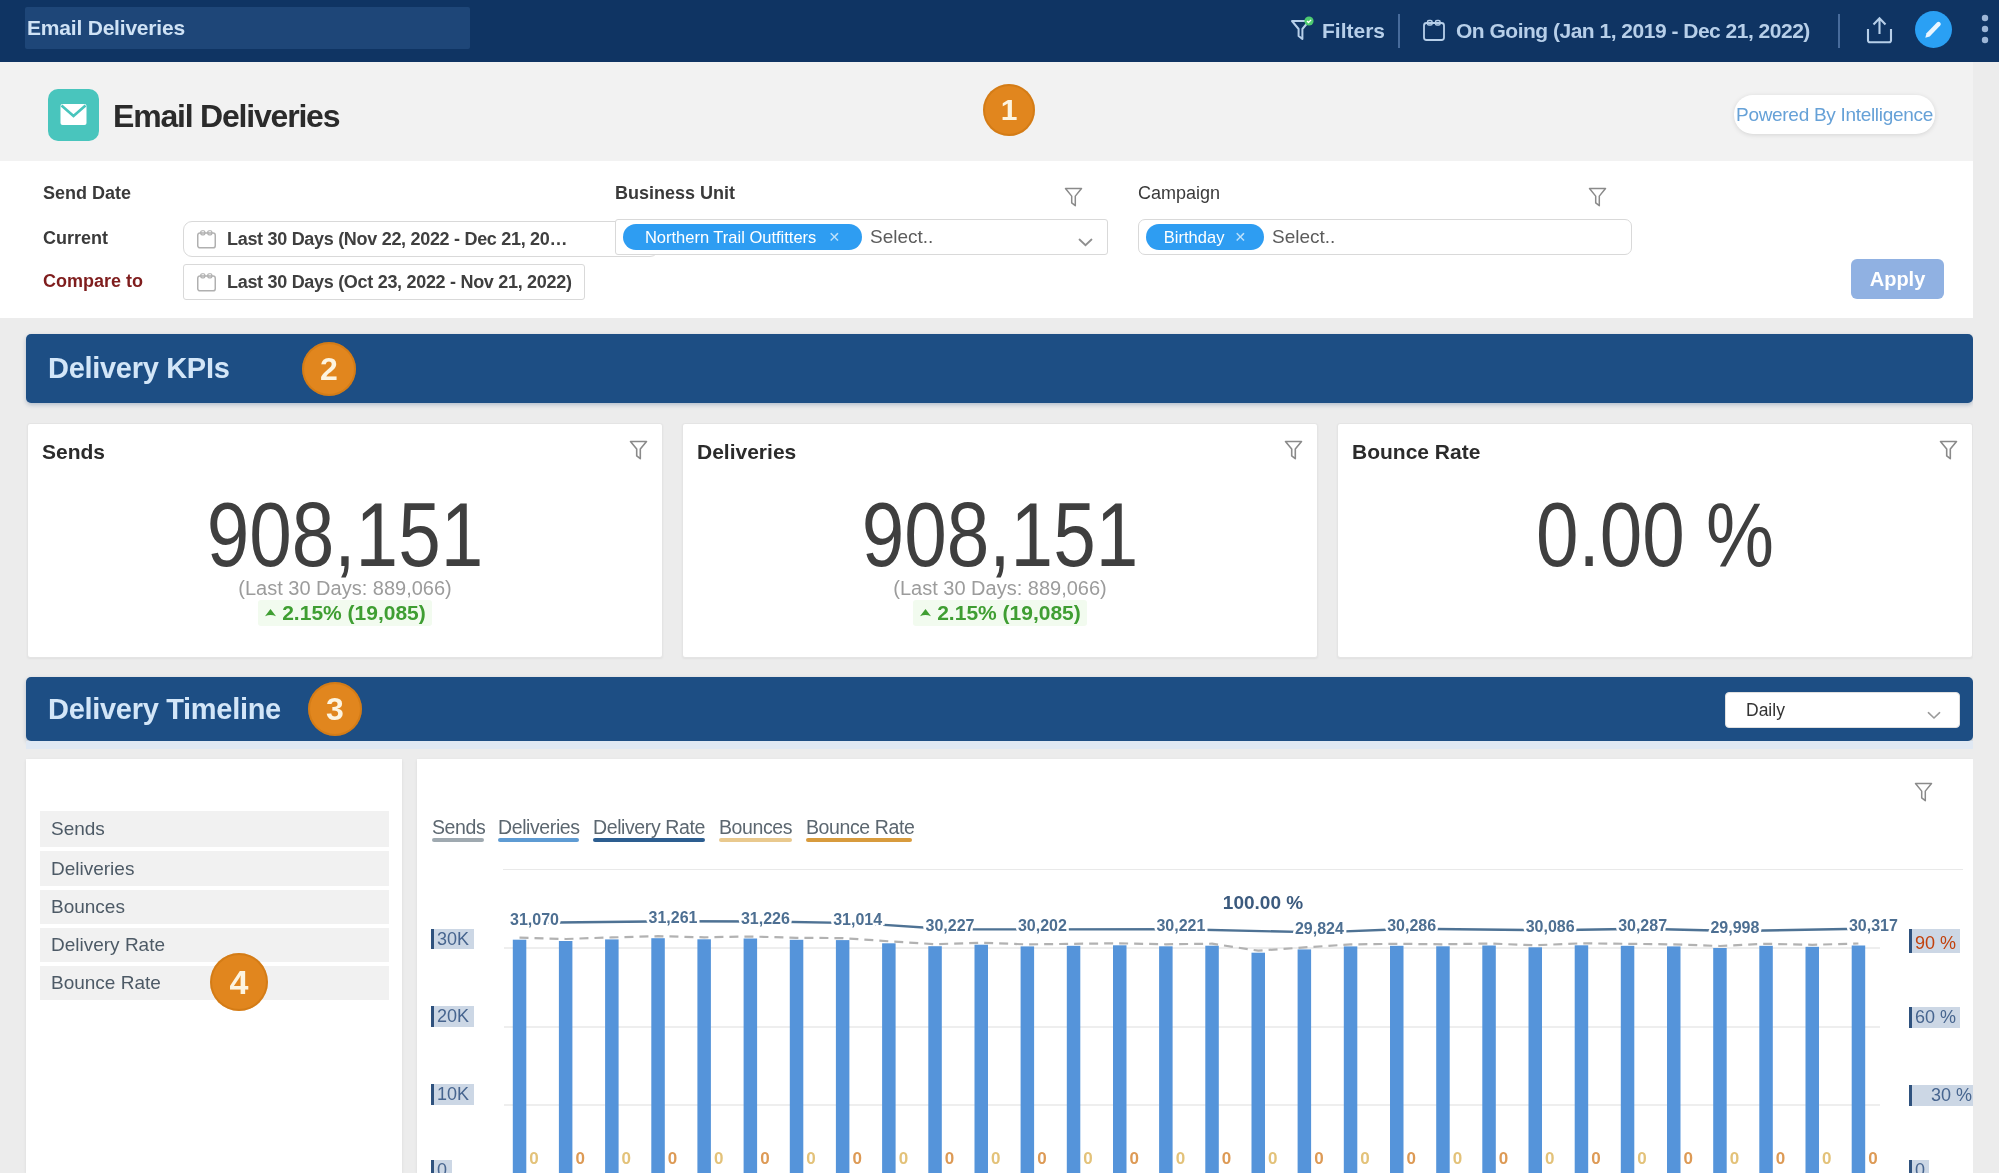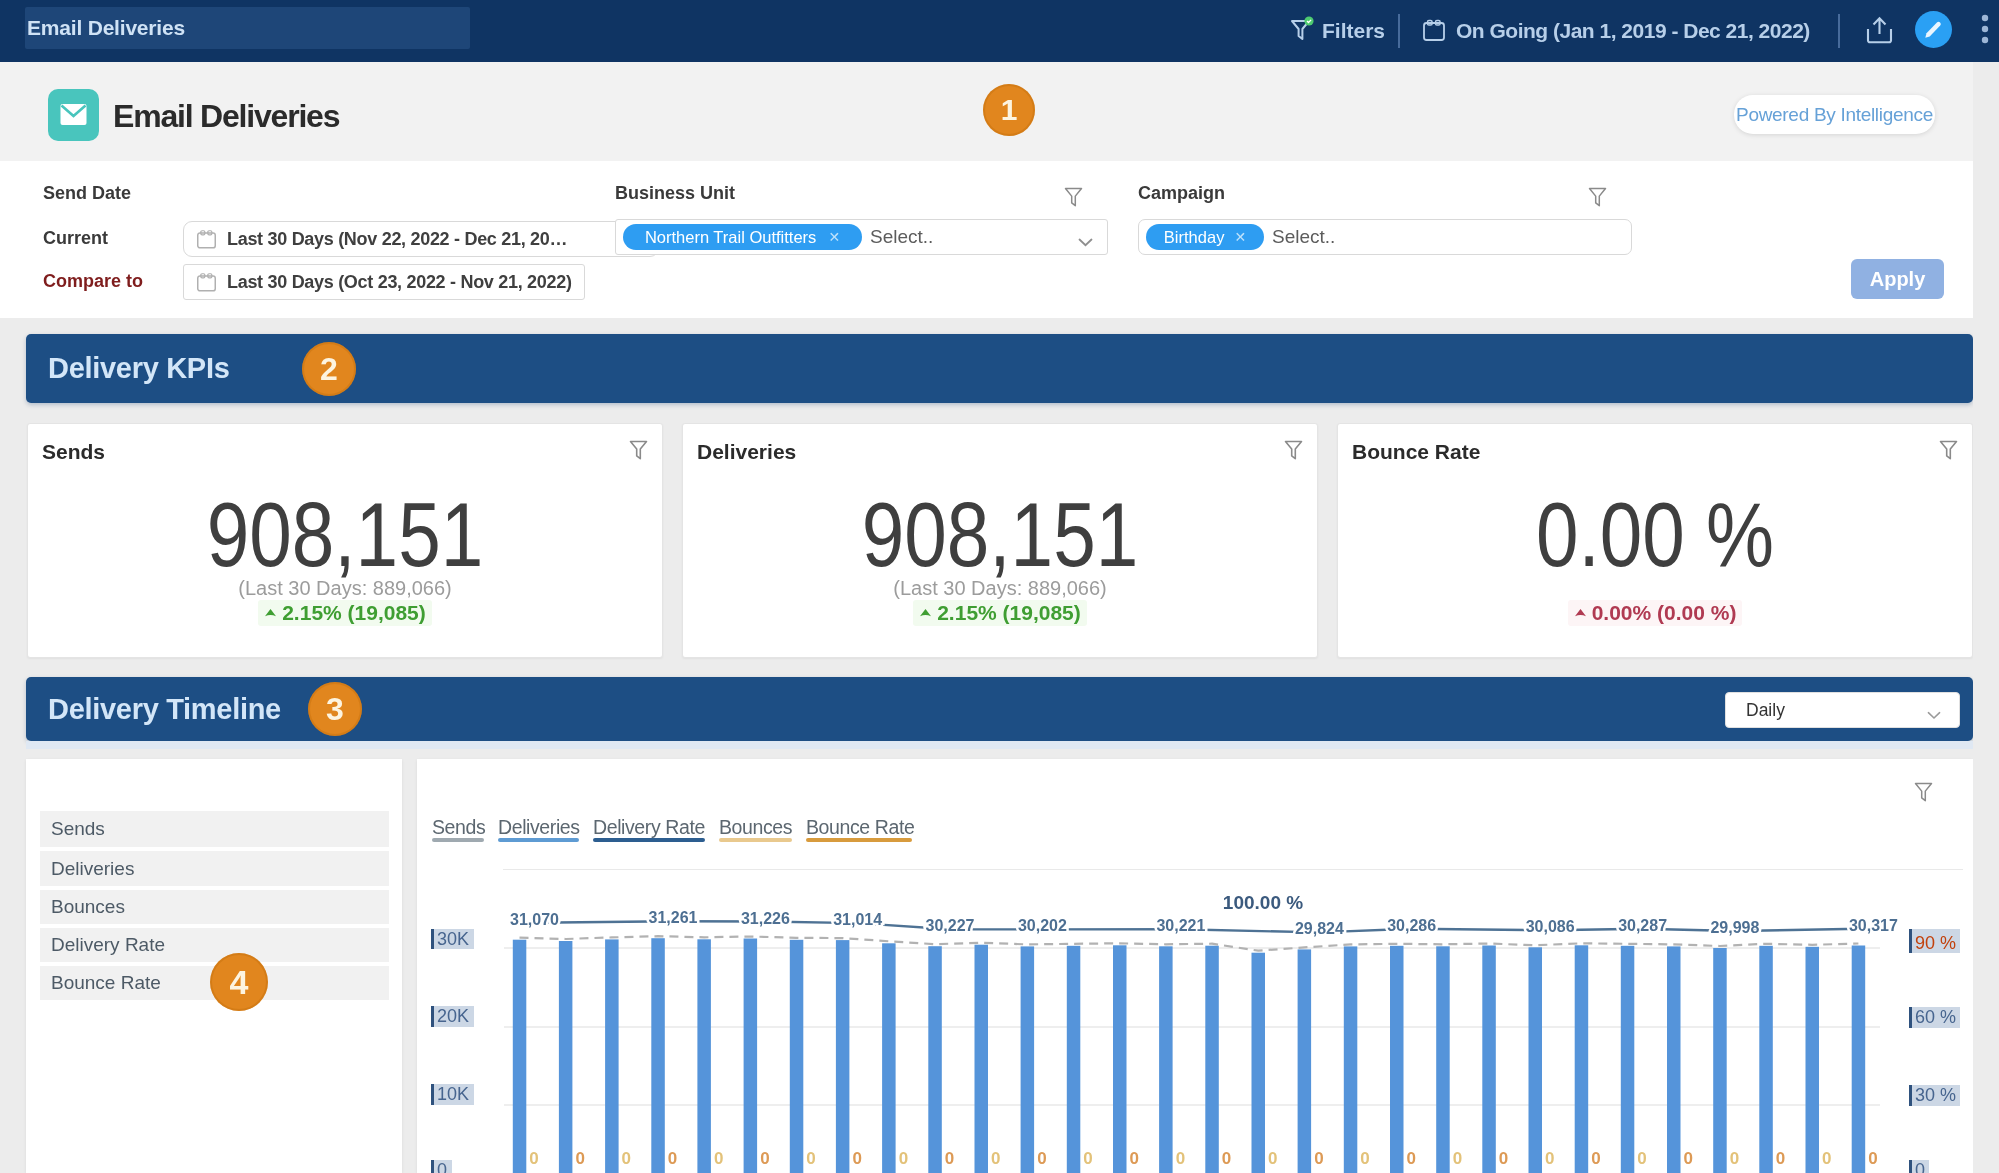--- a/index.html
+++ b/index.html
@@ -66,21 +66,21 @@
       <path d="M1.5 1.5 h16 l-6.2 7.6 v9.6 l-3.6 -2.8 v-6.8 z" fill="none" stroke="#8a8a8a" stroke-width="1.5" stroke-linejoin="round"></path>
     </svg></div>
 <div class="abs" style="left:615px;top:219px;width:493px;height:36px;background:#fff;border:1.5px solid #d9d9d9;border-radius:3px">
   <div style="position:absolute;left:7px;top:4px;width:239px;height:26px;background:#2e9df2;border-radius:13px;color:#fff;font-size:16.5px;display:flex;align-items:center;justify-content:center">Northern Trail Outfitters<span style="margin-left:12px;color:#bfe2fb;font-size:14px">✕</span></div>
   <div style="position:absolute;left:254px;top:0;height:33px;line-height:33px;font-size:19px;color:#5c5c5c">Select..</div>
   <div style="position:absolute;right:14px;top:13px"><svg width="15" height="9" viewBox="0 0 15 9">
         <path d="M1.5 1.5 L7.5 7.2 L13.5 1.5" fill="none" stroke="#8f8f8f" stroke-width="1.8" stroke-linecap="round"></path>
       </svg></div>
 </div>
 
-<div class="abs" style="left:1138px;top:183px;font-size:18px;font-weight:700;color:#3a3a3a">Campaign</div>
+<div class="abs" style="left:1138px;top:183px;font-size:18px;font-weight:400;color:#3a3a3a">Campaign</div>
 <div class="abs" style="left:1588px;top:187px"><svg width="19" height="21" viewBox="0 0 19 21">
       <path d="M1.5 1.5 h16 l-6.2 7.6 v9.6 l-3.6 -2.8 v-6.8 z" fill="none" stroke="#8a8a8a" stroke-width="1.5" stroke-linejoin="round"></path>
     </svg></div>
 <div class="abs" style="left:1138px;top:219px;width:494px;height:36px;background:#fff;border:1.5px solid #d9d9d9;border-radius:7px">
   <div style="position:absolute;left:7px;top:4px;width:118px;height:26px;background:#2e9df2;border-radius:13px;color:#fff;font-size:16.5px;display:flex;align-items:center;justify-content:center">Birthday<span style="margin-left:10px;color:#bfe2fb;font-size:14px">✕</span></div>
   <div style="position:absolute;left:133px;top:0;height:33px;line-height:33px;font-size:19px;color:#5c5c5c">Select..</div>
 </div>
 <div class="abs" style="left:1851px;top:259px;width:93px;height:40px;background:#90b1e2;border-radius:6px;text-align:center;line-height:40px;font-size:20px;font-weight:700;color:#fff">Apply</div>
 
 <div class="abs" style="left:26px;top:334px;width:1947px;height:69px;background:#1d4e84;border-radius:5px;box-shadow:0 2px 4px rgba(20,60,110,.25)"></div>
@@ -108,23 +108,20 @@
  <div style="position:absolute;left:0;top:176px;width:100%;text-align:center"><span style="display:inline-flex;align-items:center;background:#f2fbef;padding:1px 6px;border-radius:3px;font-size:21px;font-weight:700;color:#3f9e32"><svg width="13" height="10" viewBox="0 0 13 10" style="margin-right:5px">
           <path d="M6.5 1 L12 8.2 Q6.5 5.8 1 8.2 Z" fill="#3f9e32"></path>
         </svg>2.15% (19,085)</span></div>
 </div>
 <div style="position:absolute;left:1337px;top:423px;width:636px;height:235px;background:#fff;border:1px solid #e4e4e4;border-radius:3px;box-shadow:0 1px 2px rgba(0,0,0,.05)">
  <div style="position:absolute;left:14px;top:16px;font-size:21px;font-weight:700;color:#2b2b2b">Bounce Rate</div>
  <div style="position:absolute;right:14px;top:16px"><svg width="19" height="21" viewBox="0 0 19 21">
         <path d="M1.5 1.5 h16 l-6.2 7.6 v9.6 l-3.6 -2.8 v-6.8 z" fill="none" stroke="#8a8a8a" stroke-width="1.6" stroke-linejoin="round"></path>
       </svg></div>
  <div style="position:absolute;left:0;top:66px;width:100%;text-align:center;font-size:90px;font-weight:400;color:#3f3f3f;transform:scaleX(.85);line-height:90px">0.00&nbsp;%</div>
- <div style="position:absolute;left:0;top:176px;width:100%;text-align:center"><span style="display:inline-flex;align-items:center;background:#fdf5f6;padding:1px 6px;border-radius:3px;font-size:21px;font-weight:700;color:#b03a52"><svg width="13" height="10" viewBox="0 0 13 10" style="margin-right:5px">
-          <path d="M6.5 1 L12 8.2 Q6.5 5.8 1 8.2 Z" fill="#b03a52"></path>
-        </svg>0.00% (0.00&nbsp;%)</span></div>
 </div>
 
 <div class="abs" style="left:26px;top:677px;width:1947px;height:64px;background:#1d4e84;border-radius:5px;box-shadow:0 2px 4px rgba(20,60,110,.25)"></div>
 <div class="abs" style="left:26px;top:741px;width:1947px;height:8px;background:#dfe8f3"></div>
 <div class="abs" style="left:48px;top:677px;height:64px;line-height:64px;font-size:29px;font-weight:600;color:#d3e6f8;letter-spacing:-.3px">Delivery Timeline</div>
 <div style="position:absolute;left:308px;top:682px;width:54px;height:54px;border-radius:50%;background:#e1861e;box-shadow:inset 0 0 0 2px rgba(190,105,10,.35);color:#fdf4e0;font-size:32px;font-weight:700;display:flex;align-items:center;justify-content:center">3</div>
 <div class="abs" style="left:1725px;top:692px;width:235px;height:36px;background:#fff;border-radius:4px;border:1px solid #e0e0e0">
   <div style="position:absolute;left:20px;top:0;height:34px;line-height:34px;font-size:17.5px;color:#333">Daily</div>
   <div style="position:absolute;right:18px;top:13px"><svg width="14" height="9" viewBox="0 0 15 9">
         <path d="M1.5 1.5 L7.5 7.2 L13.5 1.5" fill="none" stroke="#9a9a9a" stroke-width="1.7" stroke-linecap="round"></path>
@@ -235,17 +232,17 @@
       <text x="1363.6" y="295" text-anchor="middle" font-size="17" font-weight="600" fill="#dd9a55">0</text>
       <text x="1409.8" y="295" text-anchor="middle" font-size="17" font-weight="600" fill="#e3c279">0</text>
       <text x="1455.9" y="295" text-anchor="middle" font-size="17" font-weight="600" fill="#dd9a55">0</text>
 </svg>
   <div style="position:absolute;left:14px;top:170px;background:#ccd7e5;border-left:3px solid #2f527e;padding:0 5px 0 3px;font-size:18px;line-height:20px;color:#47658f">30K</div>
   <div style="position:absolute;left:14px;top:247px;background:#ccd7e5;border-left:3px solid #2f527e;padding:0 5px 0 3px;font-size:18px;line-height:21px;color:#47658f">20K</div>
   <div style="position:absolute;left:14px;top:325px;background:#ccd7e5;border-left:3px solid #2f527e;padding:0 5px 0 3px;font-size:18px;line-height:21px;color:#47658f">10K</div>
   <div style="position:absolute;left:14px;top:401px;background:#ccd7e5;border-left:3px solid #2f527e;padding:0 5px 0 3px;font-size:18px;line-height:21px;color:#47658f">0</div>
   <div style="position:absolute;left:1492px;top:170px;background:#ccd7e5;border-left:3px solid #2f527e;padding:4px 4px 0 3px;font-size:18px;line-height:20px;color:#c2410c">90&nbsp;%</div>
   <div style="position:absolute;left:1492px;top:248px;background:#ccd7e5;border-left:3px solid #2f527e;padding:0 4px 0 3px;font-size:18px;line-height:21px;color:#47658f">60&nbsp;%</div>
-  <div style="position:absolute;left:1492px;top:326px;background:#ccd7e5;border-left:3px solid #2f527e;padding:0 4px 0 3px;font-size:18px;line-height:21px;color:#47658f">30&nbsp;%</div>
+  <div style="position:absolute;left:1492px;top:326px;background:#ccd7e5;border-left:3px solid #2f527e;padding:0 4px 0 19px;font-size:18px;line-height:21px;color:#47658f">30&nbsp;%</div>
   <div style="position:absolute;left:1492px;top:401px;background:#ccd7e5;border-left:3px solid #2f527e;padding:0 4px 0 3px;font-size:18px;line-height:21px;color:#47658f">0</div>
 </div>
 
 <div class="abs" style="left:1973px;top:62px;width:26px;height:1111px;background:#ececec"></div>
 
 </body></html>

